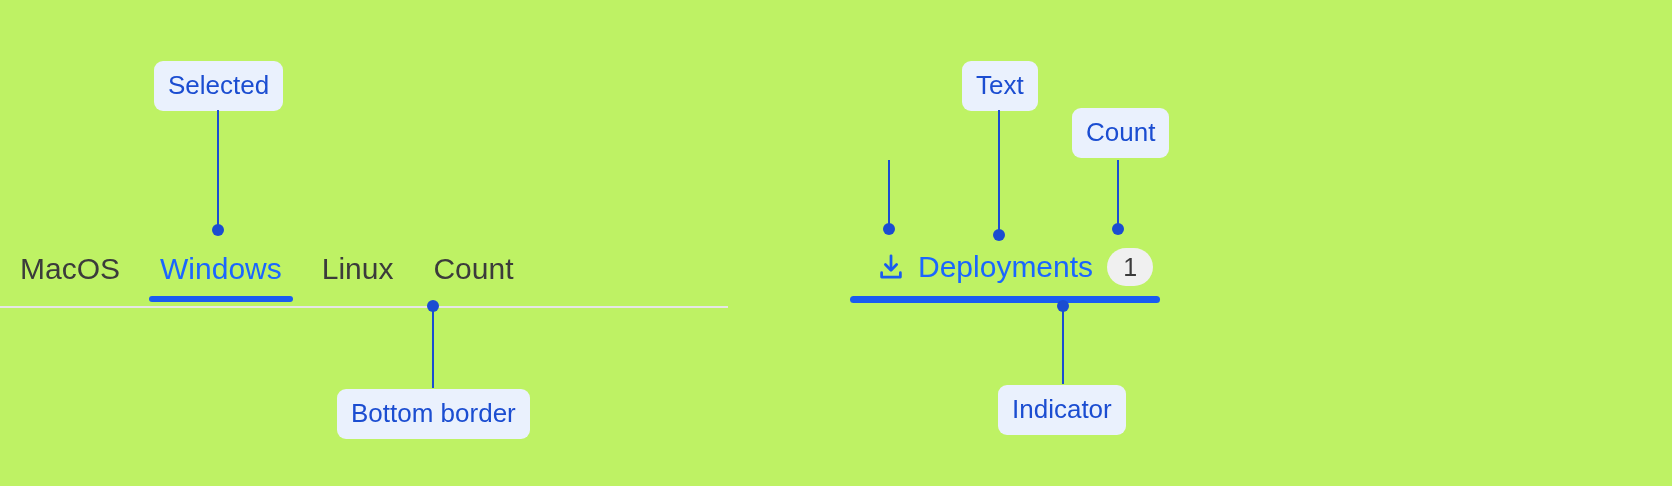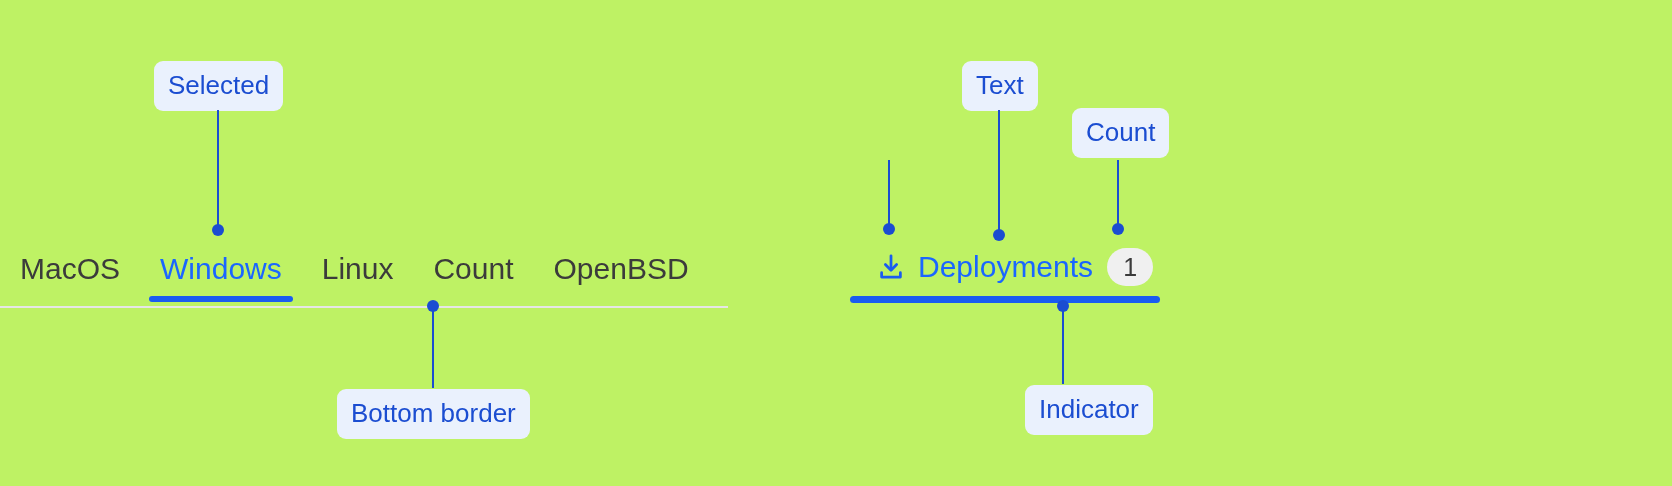--- a/index.html
+++ b/index.html
@@ -159,23 +159,20 @@
       </div>
       <div class="tab selected">
         <span>Windows</span>
         <span class="indicator"></span>
       </div>
       <div class="tab">
         <span>Linux</span>
       </div>
       <div class="tab">
         <span>Count</span>
-      </div>
-      <div class="tab">
-        <span>OpenBSD</span>
       </div>
     </div>
   </div>
 
   <div class="dot" style="left:427px; top:300px;"></div>
   <div class="leader" style="left:432px; top:306px; height:82px;"></div>
   <div class="callout" style="left:337px; top:389px;">Bottom border</div>
 
   <div class="leader" style="left:888px; top:160px; height:70px;"></div>
   <div class="dot" style="left:883px; top:223px;"></div>
@@ -196,15 +193,15 @@
         <path d="M4.5 16.5 L4.5 20 L19.5 20 L19.5 16.5"></path>
       </svg>
       <span>Deployments</span>
       <span class="count-badge">1</span>
     </div>
     <div class="indicator-bar"></div>
   </div>
 
   <div class="dot" style="left:1057px; top:300px;"></div>
   <div class="leader" style="left:1062px; top:306px; height:78px;"></div>
-  <div class="callout" style="left:998px; top:385px;margin-left:27px;">Indicator</div>
+  <div class="callout" style="left:998px; top:385px;">Indicator</div>
 
 </div>
 
 </body></html>

